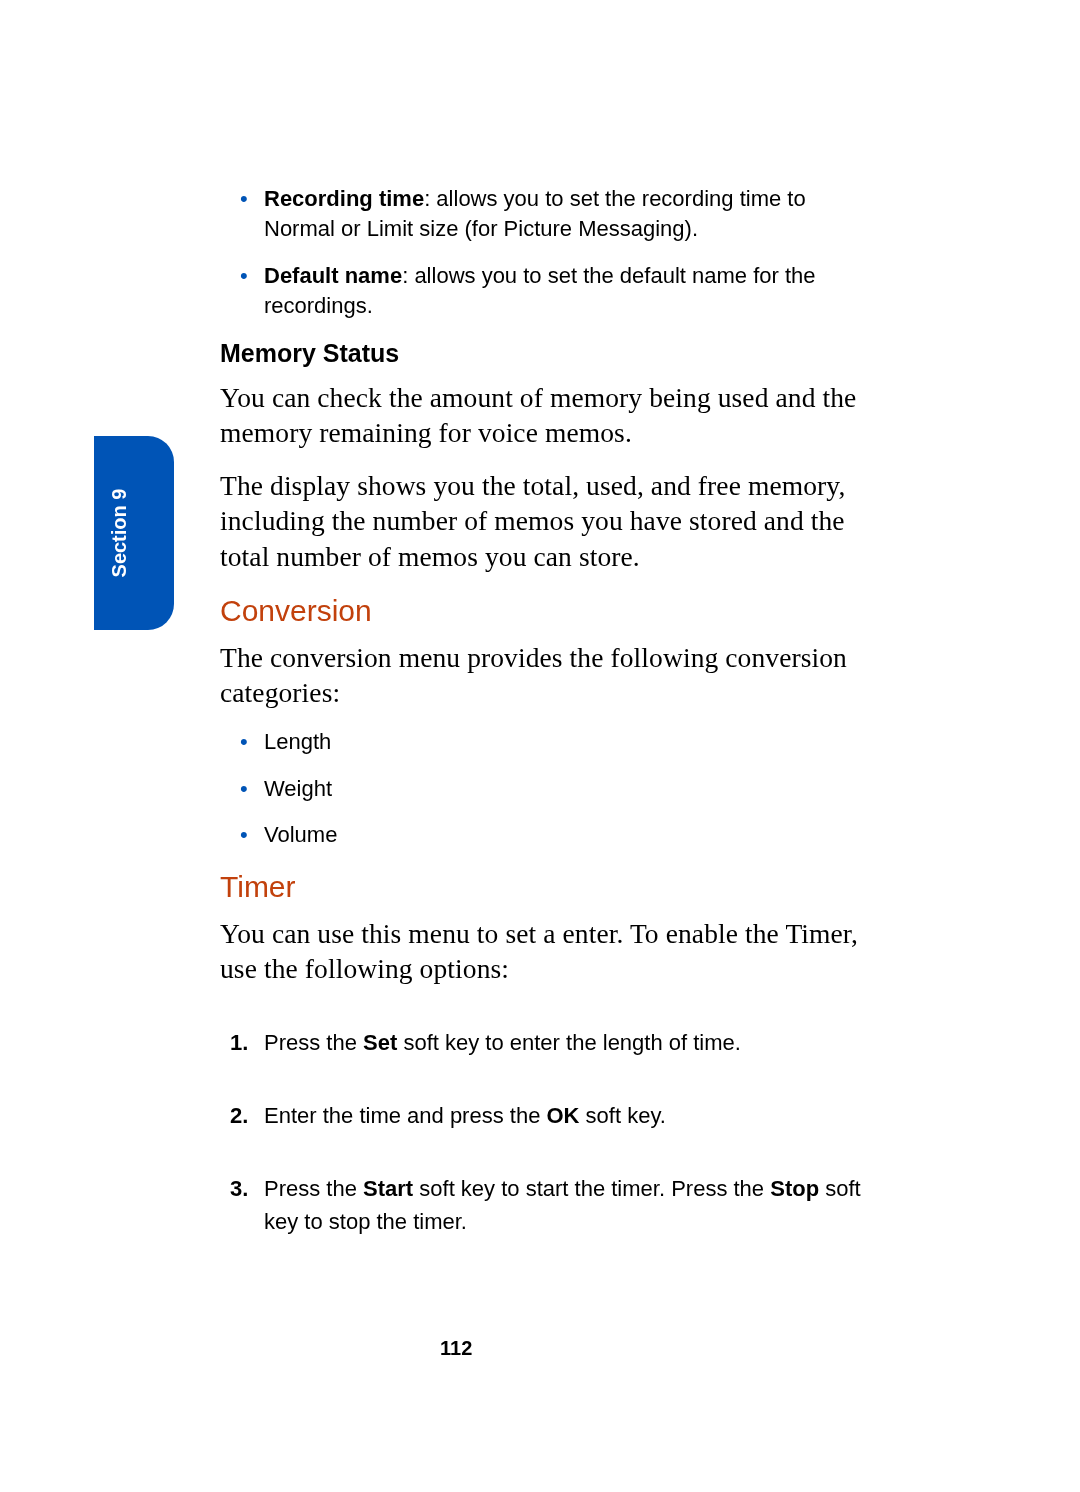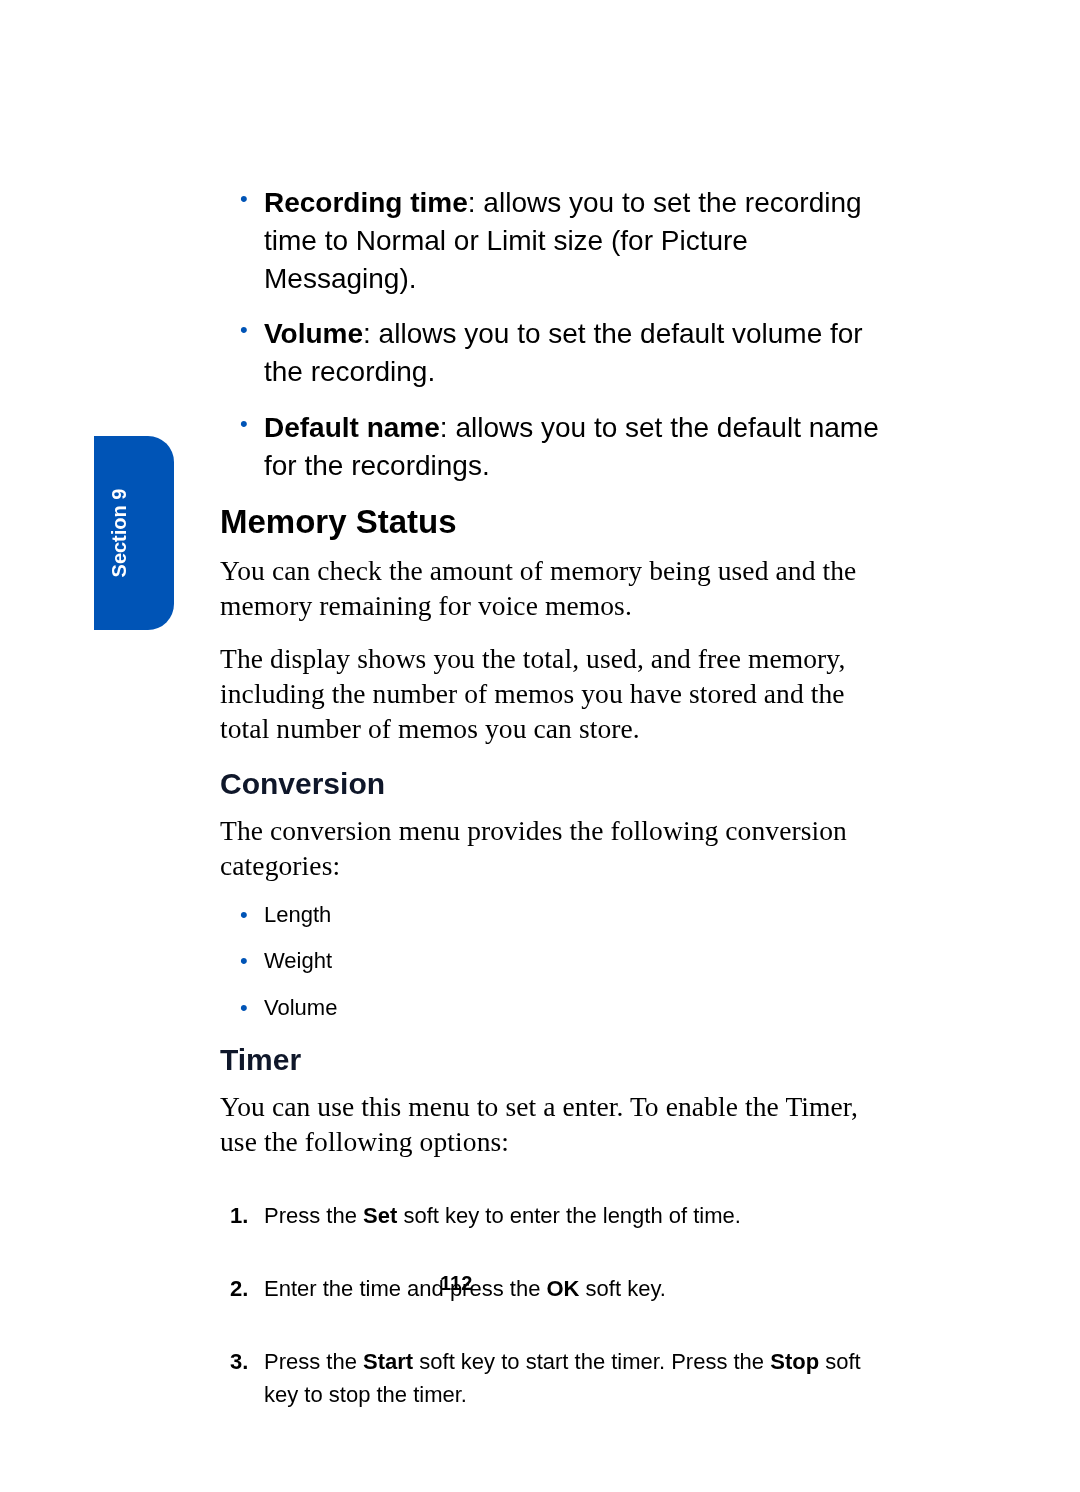--- a/index.html
+++ b/index.html
@@ -52,56 +52,56 @@
 
   
   ul.bullets {
     list-style: none;
     padding: 0;
     margin: 0 0 10px 0;
   }
   ul.bullets li {
     position: relative;
     padding-left: 44px;
-    font-size: 28px;
+    font-size: 22px;
     line-height: 1.35;
     margin-bottom: 18px;
   }
   ul.bullets li::before {
     content: "•";
     position: absolute;
     left: 20px;
     top: 0;
     color: #0054b6;
     font-size: 22px;
     line-height: 1.35;
   }
   .b { font-weight: bold; }
 
   
   .subheading {
     font-weight: bold;
-    font-size: 33px;
+    font-size: 25px;
     margin: 10px 0 12px 0;
   }
 
   
   .body-text {
     font-family: Liberation Serif, serif;
     font-size: 27.5px;
     line-height: 1.28;
     margin: 0 0 18px 0;
     text-align: left;
     letter-spacing: 0.1px;
   }
 
   
   .heading2 {
-    color: #0f172a;
-    font-weight: bold;
+    color: #c2410c;
+    font-weight: normal;
     font-size: 30px;
     margin: 20px 0 12px 0;
   }
 
   
   ul.simple {
     list-style: none;
     padding: 0;
     margin: 8px 0 8px 0;
   }
@@ -143,43 +143,40 @@
     position: absolute;
     left: 10px;
     top: 0;
     font-weight: bold;
   }
 
   
   .page-num {
     position: absolute;
     left: 220px;
-    top: 1088px;
+    top: 1153px;
     font-weight: bold;
     font-size: 20px;
   }
 
 </style>
 </head>
 <body>
 
 <div class="page">
 
   <div class="section-tab">
     <span class="section-tab-label">Section 9</span>
   </div>
 
   <div class="content">
 
     <ul class="bullets">
       <li>
         <span class="b">Recording time</span><span>: allows you to set the recording time to Normal or Limit size (for Picture Messaging).</span>
-      </li>
-      <li>
-        <span class="b">Volume</span><span>: allows you to set the default volume for the recording.</span>
       </li>
       <li>
         <span class="b">Default name</span><span>: allows you to set the default name for the recordings.</span>
       </li>
     </ul>
 
     <div class="subheading">Memory Status</div>
     <p class="body-text">You can check the amount of memory being used and the memory remaining for voice memos.</p>
     <p class="body-text">The display shows you the total, used, and free memory, including the number of memos you have stored and the total number of memos you can store.</p>
 

